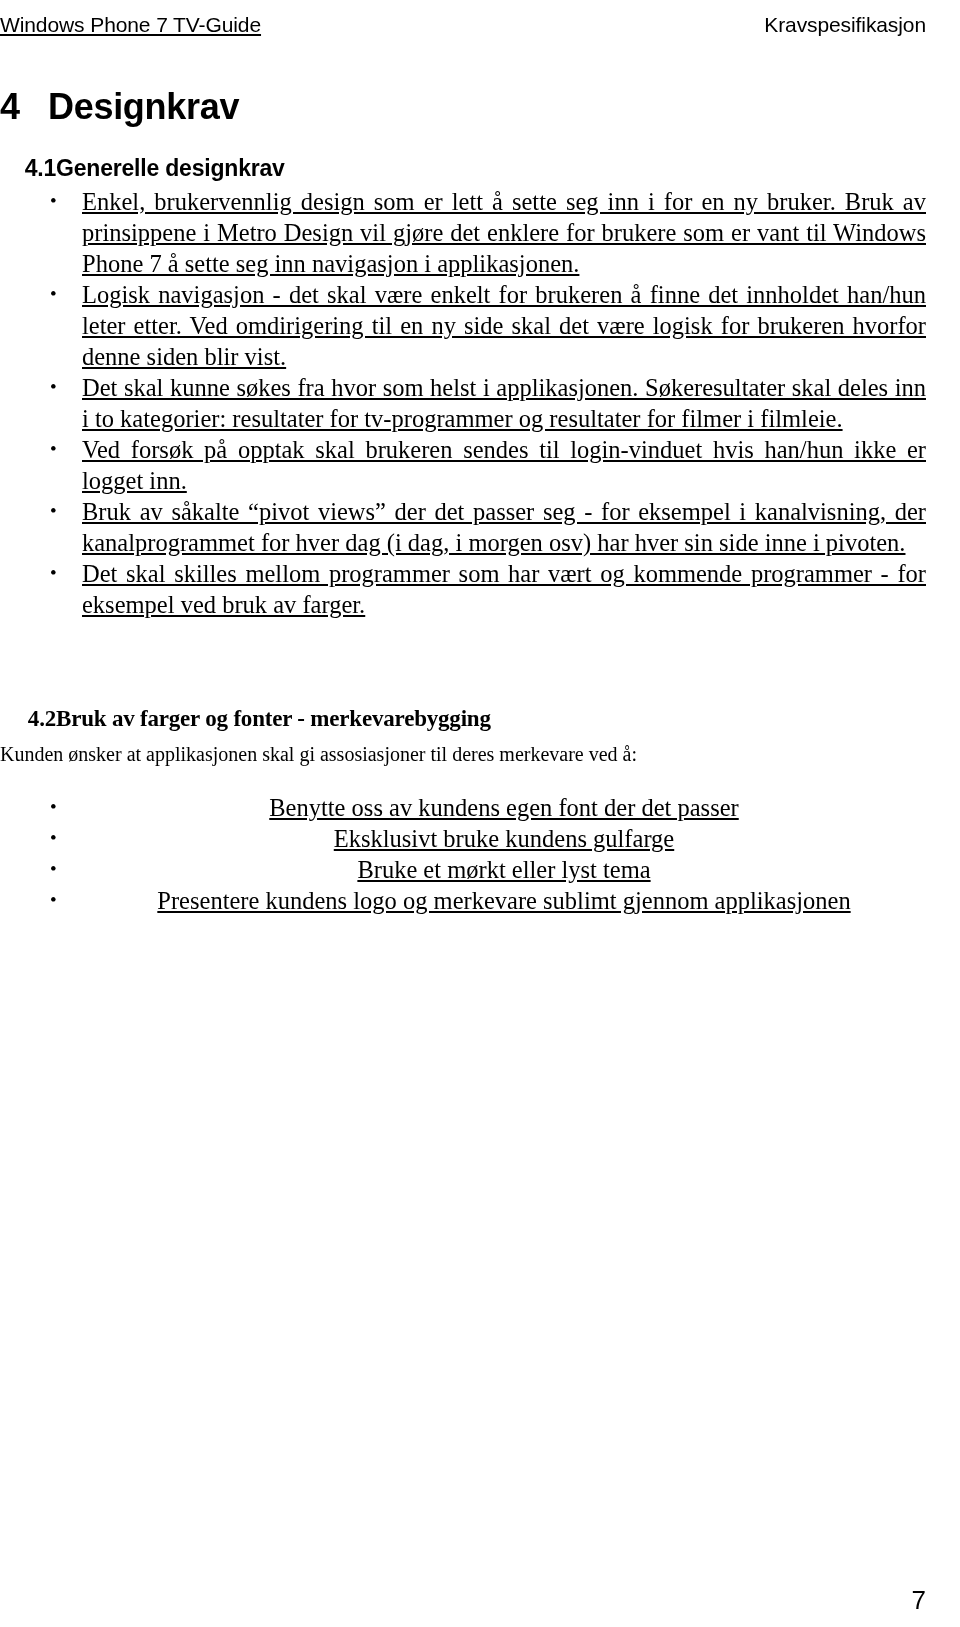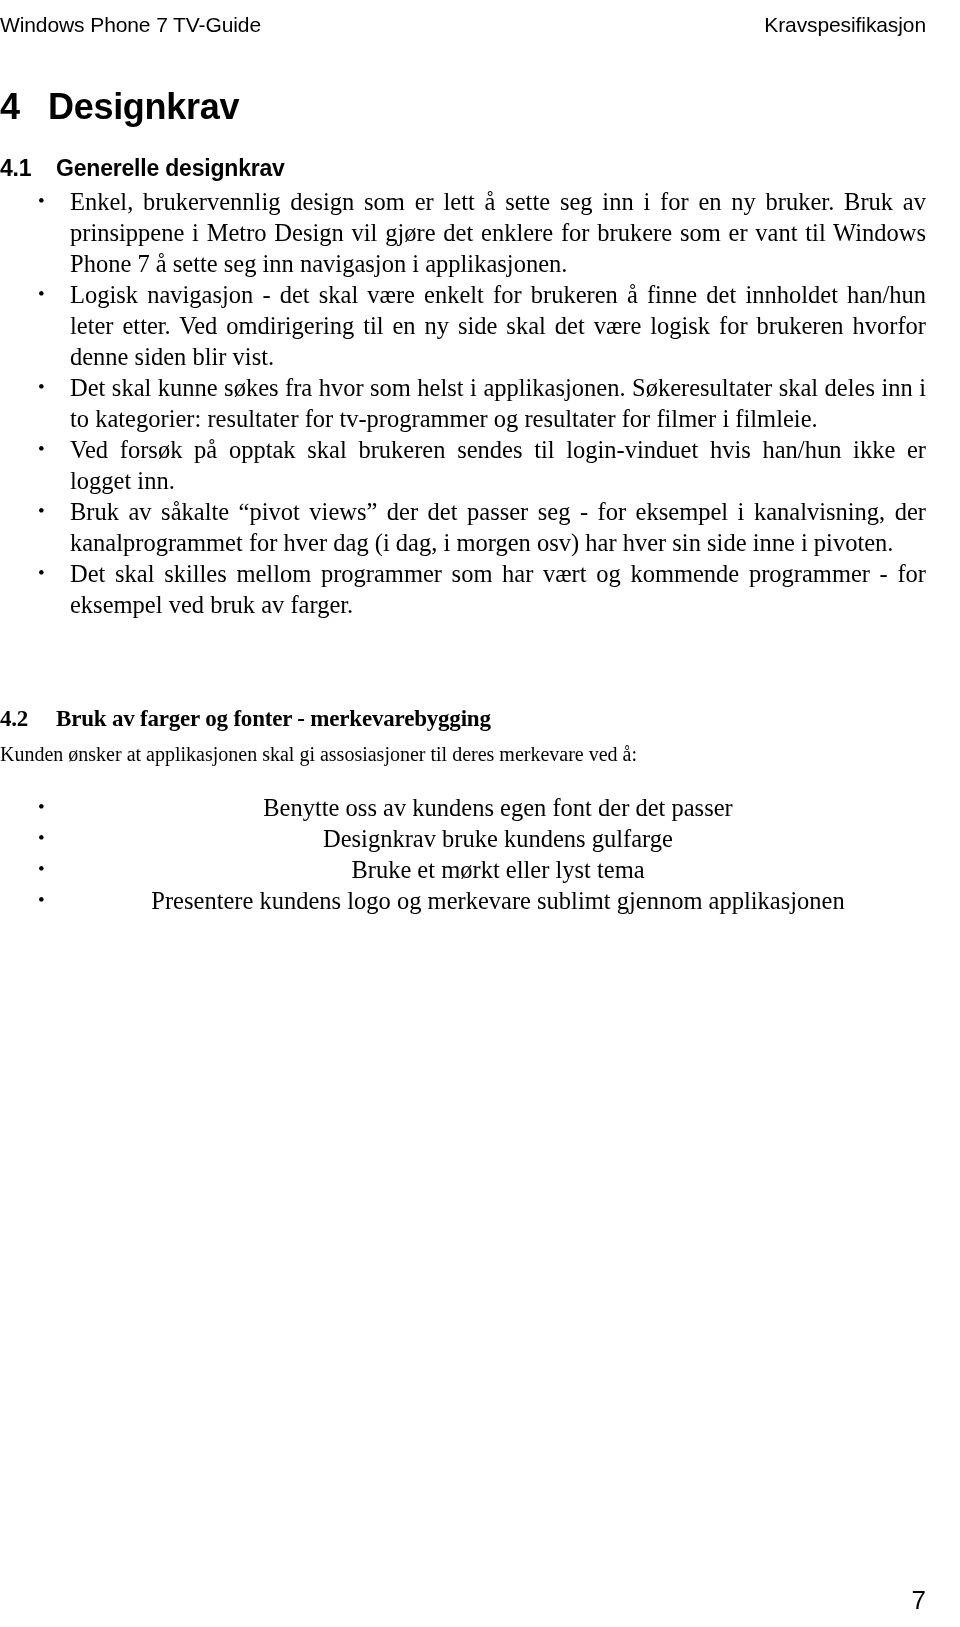--- a/index.html
+++ b/index.html
@@ -29,21 +29,21 @@
     display: flex;
     justify-content: space-between;
     align-items: baseline;
     font-family: "Liberation Sans", "DejaVu Sans", sans-serif;
     font-size: 21px;
     line-height: 26px;
     letter-spacing: -0.1px;
     padding: 4px 0 0 0;
     margin: 0 0 0 0;
   }
-  .doc-header .left  { white-space: nowrap; }
+  .doc-header .left  { white-space: nowrap; text-decoration: underline; }
   .doc-header .right { white-space: nowrap; margin-top: 8px; }
 
   
   h1.chapter {
     font-family: "Liberation Sans", "DejaVu Sans", sans-serif;
     font-size: 36px;
     line-height: 42px;
     font-weight: bold;
     margin: 48px 0 0 0;
     padding: 0;
@@ -55,36 +55,37 @@
   h2.section {
     font-family: "Liberation Sans", "DejaVu Sans", sans-serif;
     font-size: 23px;
     line-height: 28px;
     font-weight: bold;
     margin: 26px 0 0 0;
     padding: 0;
     letter-spacing: -0.2px;
     display: flex;
   }
-  h2.section .num { width: 56px; flex: 0 0 56px; }
+  h2.section .num { width: 56px; flex: 0 0 56px; text-align: right; }
 
   h2.section.s42 { margin-top: 85px; font-family: Liberation Serif, serif; }
 
   
   p.body {
     font-size: 20px;
     line-height: 31px;
     margin: 6px 0 0 0;
     padding: 0;
   }
 
   ul.bullets {
     list-style: none;
-    margin: 4px 0 0 0;
+    margin: 4px 0 0 12px;
     padding: 0;
+    text-decoration: underline;
   }
   ul.bullets.tight { margin-top: 22px; }
 
   ul.bullets li {
     position: relative;
     font-size: 24.5px;
     line-height: 31px;
     padding-left: 70px;
     margin: 0 0 0 0;
     text-align: center;
@@ -156,20 +157,20 @@
 
   <h2 class="section s42">
     <span class="num">4.2</span>
     <span class="title">Bruk av farger og fonter - merkevarebygging</span>
   </h2>
 
   <p class="body">Kunden ønsker at applikasjonen skal gi assosiasjoner til deres merkevare ved å:</p>
 
   <ul class="bullets tight">
     <li><span>Benytte oss av kundens egen font der det passer</span></li>
-    <li><span>Designkrav bruke kundens gulfarge</span></li>
+    <li><span>Eksklusivt bruke kundens gulfarge</span></li>
     <li><span>Bruke et mørkt eller lyst tema</span></li>
     <li><span>Presentere kundens logo og merkevare sublimt gjennom applikasjonen</span></li>
   </ul>
 
   <div class="page-number">7</div>
 
 </div>
 
 </body></html>

